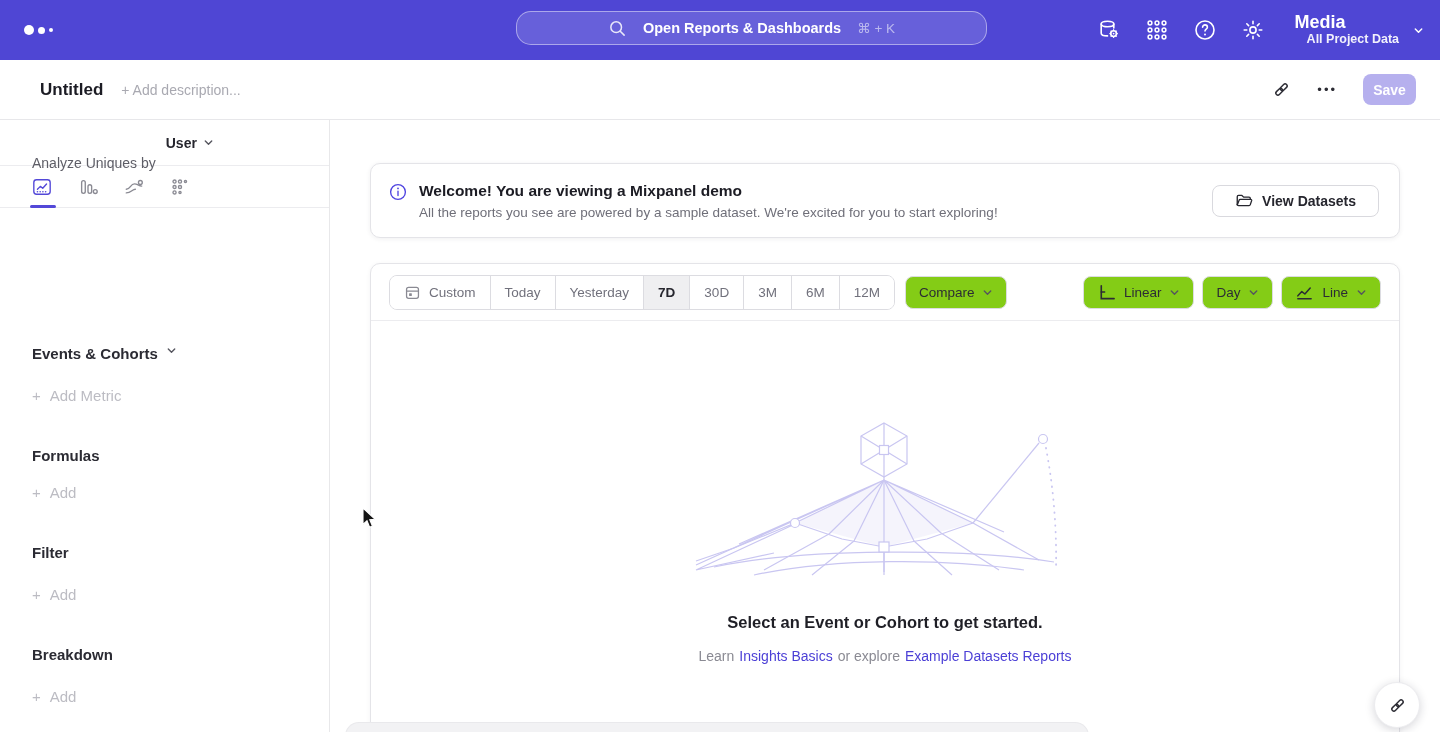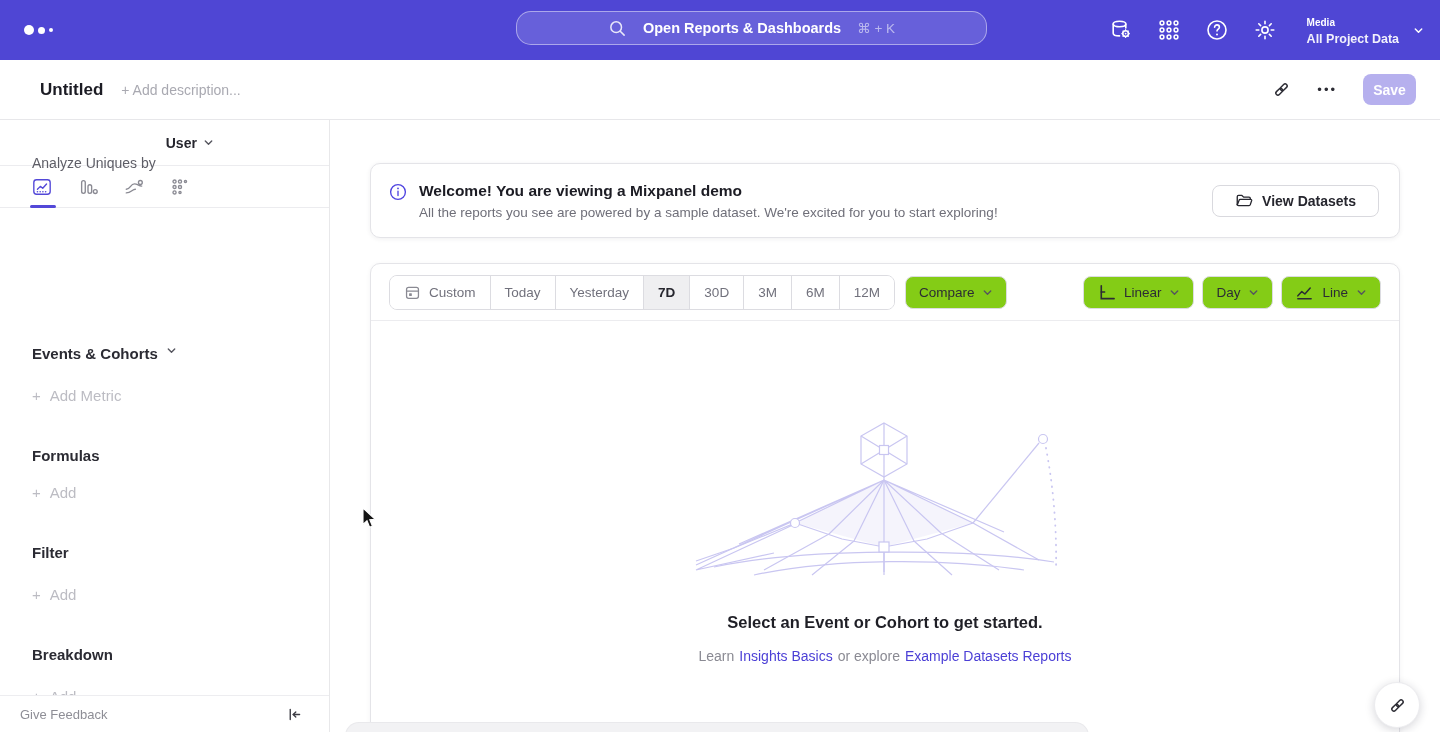--- a/index.html
+++ b/index.html
@@ -24,22 +24,22 @@
     position:absolute; left:516px; top:11px; width:471px; height:34px;
     background:rgba(255,255,255,.14); border:1px solid rgba(255,255,255,.45);
     border-radius:15px; display:flex; align-items:center; justify-content:center; gap:16px; cursor:text;
   }
   .search .mag { width:19px; height:19px; opacity:.85; }
   .search .ph { font-size:14.5px; font-weight:700; color:#fff; }
   .search .sc { font-size:13.5px; color:rgba(255,255,255,.55); }
   .nav-right { position:absolute; right:16px; top:0; height:60px; display:flex; align-items:center; gap:24px; }
   .nav-icon { width:24px; height:24px; cursor:pointer; color:#fff; }
   .project { margin-left:6px; cursor:pointer; display:flex; align-items:center; gap:14px; }
-  .project .pname { font-size:10px; font-weight:700; line-height:17px; }
-  .project .pscope { font-size:12.5px; font-weight:700; line-height:16px; opacity:.92; }
+  .project .pname { font-size:18px; font-weight:700; line-height:17px; }
+  .project .pscope { font-size:12.5px; font-weight:700; line-height:16px; opacity:.92;margin-left:12px; }
   
   .titlebar {
     position:absolute; left:0; top:60px; width:1440px; height:60px; background:#fff;
     border-bottom:1px solid #e7e7ea; display:flex; align-items:center; padding:0 24px 0 40px;
   }
   .doc-title { font-size:17px; font-weight:700; color:#1c1c24; cursor:text; }
   .doc-desc { margin-left:18px; font-size:14px; color:#a9a9b1; cursor:text; }
   .titlebar .spacer { flex:1; }
   .tb-icon { width:19px; height:19px; color:#2c2c34; cursor:pointer; }
   .tb-more { margin-left:26px; font-size:13px; letter-spacing:2px; color:#2c2c34; cursor:pointer; }
@@ -284,30 +284,20 @@
       <span>Add</span>
     </div>
     <div class="side-label" style="top:526px;">
       <span>Breakdown</span>
     </div>
     <div class="side-add" style="top:568px;">
       <span>+</span>
       <span>Add</span>
     </div>
 
-    <div class="side-footer">
-      <span class="feedback">Give Feedback</span>
-      <span class="collapse-icon">
-        <svg viewBox="0 0 20 20" fill="none" stroke="currentColor" stroke-width="1.6" stroke-linecap="round" stroke-linejoin="round">
-          <path d="M5 4v12"></path>
-            <path d="M16 10H8.5"></path>
-            <path d="M11.5 7l-3 3 3 3"></path>
-        </svg>
-      </span>
-    </div>
   </div>
 
   <div class="banner">
     <span class="info-icon">
       <svg viewBox="0 0 20 20" fill="none" stroke="currentColor" stroke-width="1.5">
         <circle cx="10" cy="10" r="8.2"></circle>
         <path d="M10 9v5" stroke-linecap="round"></path>
         <circle cx="10" cy="6" r="1" fill="currentColor" stroke="none"></circle>
       </svg>
     </span>

